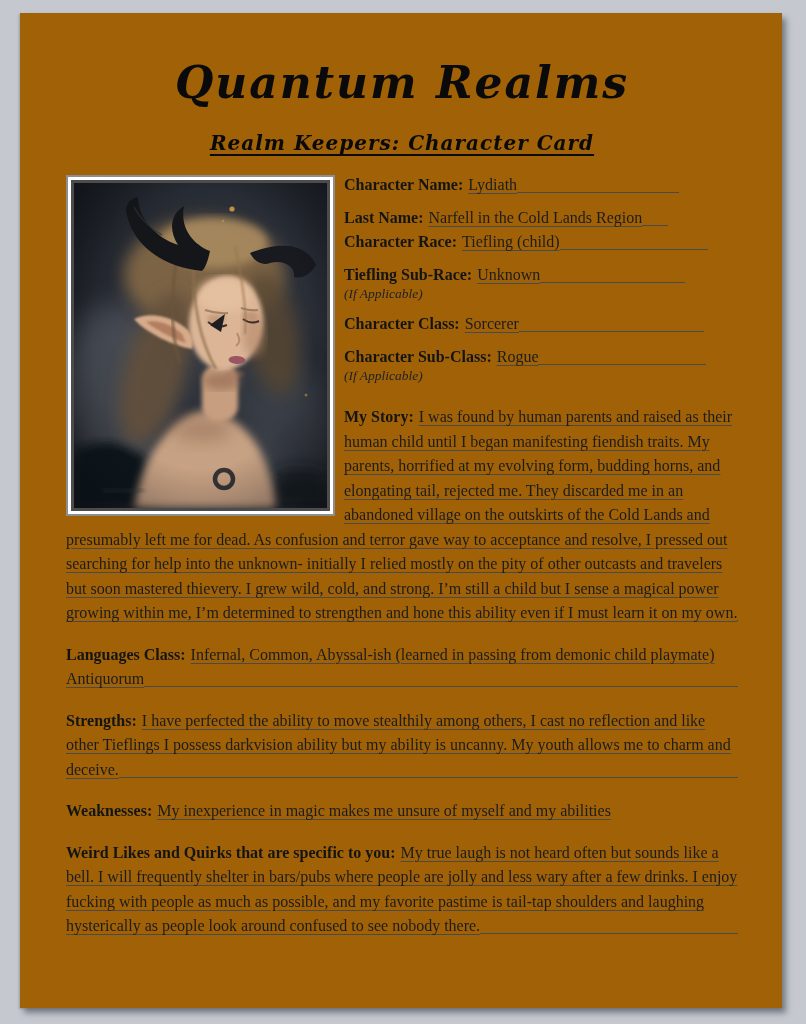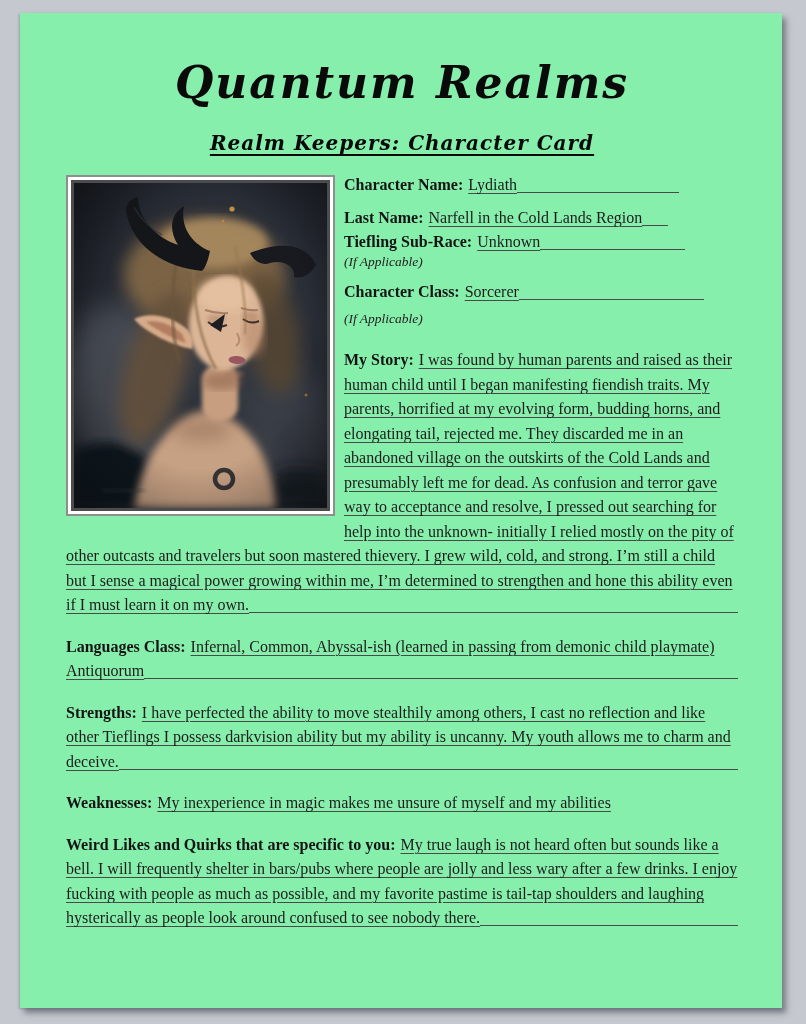--- a/index.html
+++ b/index.html
@@ -8,21 +8,21 @@
     width: 806px; height: 1024px;
     background: #c5c9cf;
     position: relative;
     overflow: hidden;
     font-family: "Liberation Serif", serif;
   }
   .doc-page {
     position: absolute;
     left: 20px; top: 13px;
     width: 762px; height: 995px;
-    background: #86efac;
+    background: #a16207;
     box-shadow: 4px 5px 6px rgba(92,98,108,0.75), -1px 1px 2px rgba(120,126,134,0.5);
     padding: 46px 44px 0 46px;
   }
   .doc-title {
     text-align: center;
     font-family: "DejaVu Serif", serif;
     font-style: italic;
     font-weight: bold;
     font-size: 44px;
     letter-spacing: 2px;
@@ -180,30 +180,36 @@
     </div>
 
     <p class="row">
       <b class="lbl">Character Name:</b><span class="val">Lydiath</span><span class="fld-fill" style="width:162px"></span>
     </p>
 
     <p class="row" style="margin-bottom:0">
       <b class="lbl">Last Name:</b><span class="val">Narfell in the Cold Lands Region</span><span class="fld-fill" style="width:26px"></span>
     </p>
 
+    <p class="row">
+      <b class="lbl">Character Race:</b><span class="val">Tiefling (child)</span><span class="fld-fill" style="width:148px"></span>
+    </p>
 
     <p class="row" style="margin-bottom:0">
       <b class="lbl">Tiefling Sub-Race:</b><span class="val">Unknown</span><span class="fld-fill" style="width:145px"></span>
     </p>
     <p class="note">(If Applicable)</p>
 
     <p class="row">
       <b class="lbl">Character Class:</b><span class="val">Sorcerer</span><span class="fld-fill" style="width:185px"></span>
     </p>
 
+    <p class="row" style="margin-bottom:0">
+      <b class="lbl">Character Sub-Class:</b><span class="val">Rogue</span><span class="fld-fill" style="width:168px"></span>
+    </p>
     <p class="note" style="margin-bottom:0">(If Applicable)</p>
 
     <p class="section section-story">
       <b class="lbl">My Story:</b><span class="val">I was found by human parents and raised as their human child until I began manifesting fiendish traits. My parents, horrified at my evolving form, budding horns, and elongating tail, rejected me. They discarded me in an abandoned village on the outskirts of the Cold Lands and presumably left me for dead.  As confusion and terror gave way to acceptance and resolve, I pressed out searching for help into the unknown- initially I relied mostly on the pity of other outcasts and travelers but soon mastered thievery. I grew wild, cold, and strong. I’m still a child but I sense a magical power growing within me, I’m determined to strengthen and hone this ability even if I must learn it on my own.</span><span class="line-fill"></span>
     </p>
 
     <p class="section">
       <b class="lbl">Languages Class:</b><span class="val">Infernal, Common, Abyssal-ish (learned in passing from demonic child playmate) Antiquorum</span><span class="line-fill"></span>
     </p>
 

